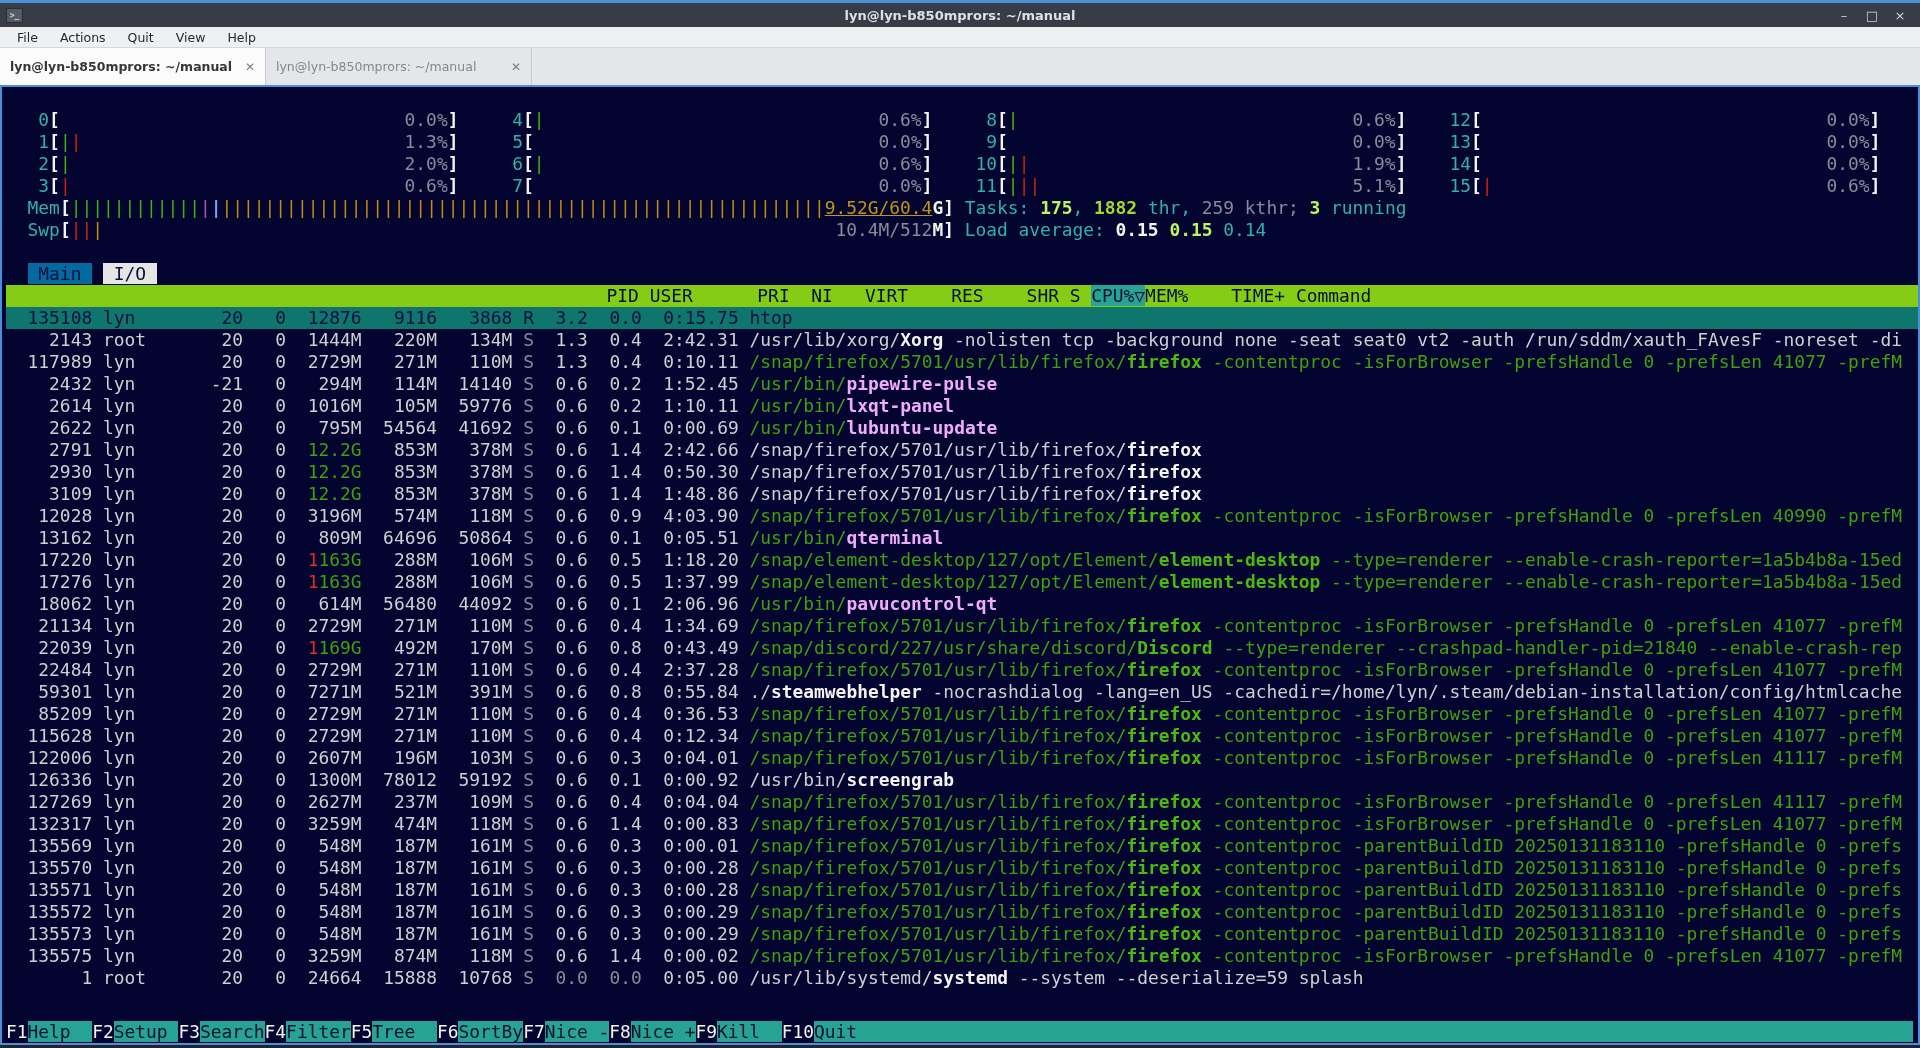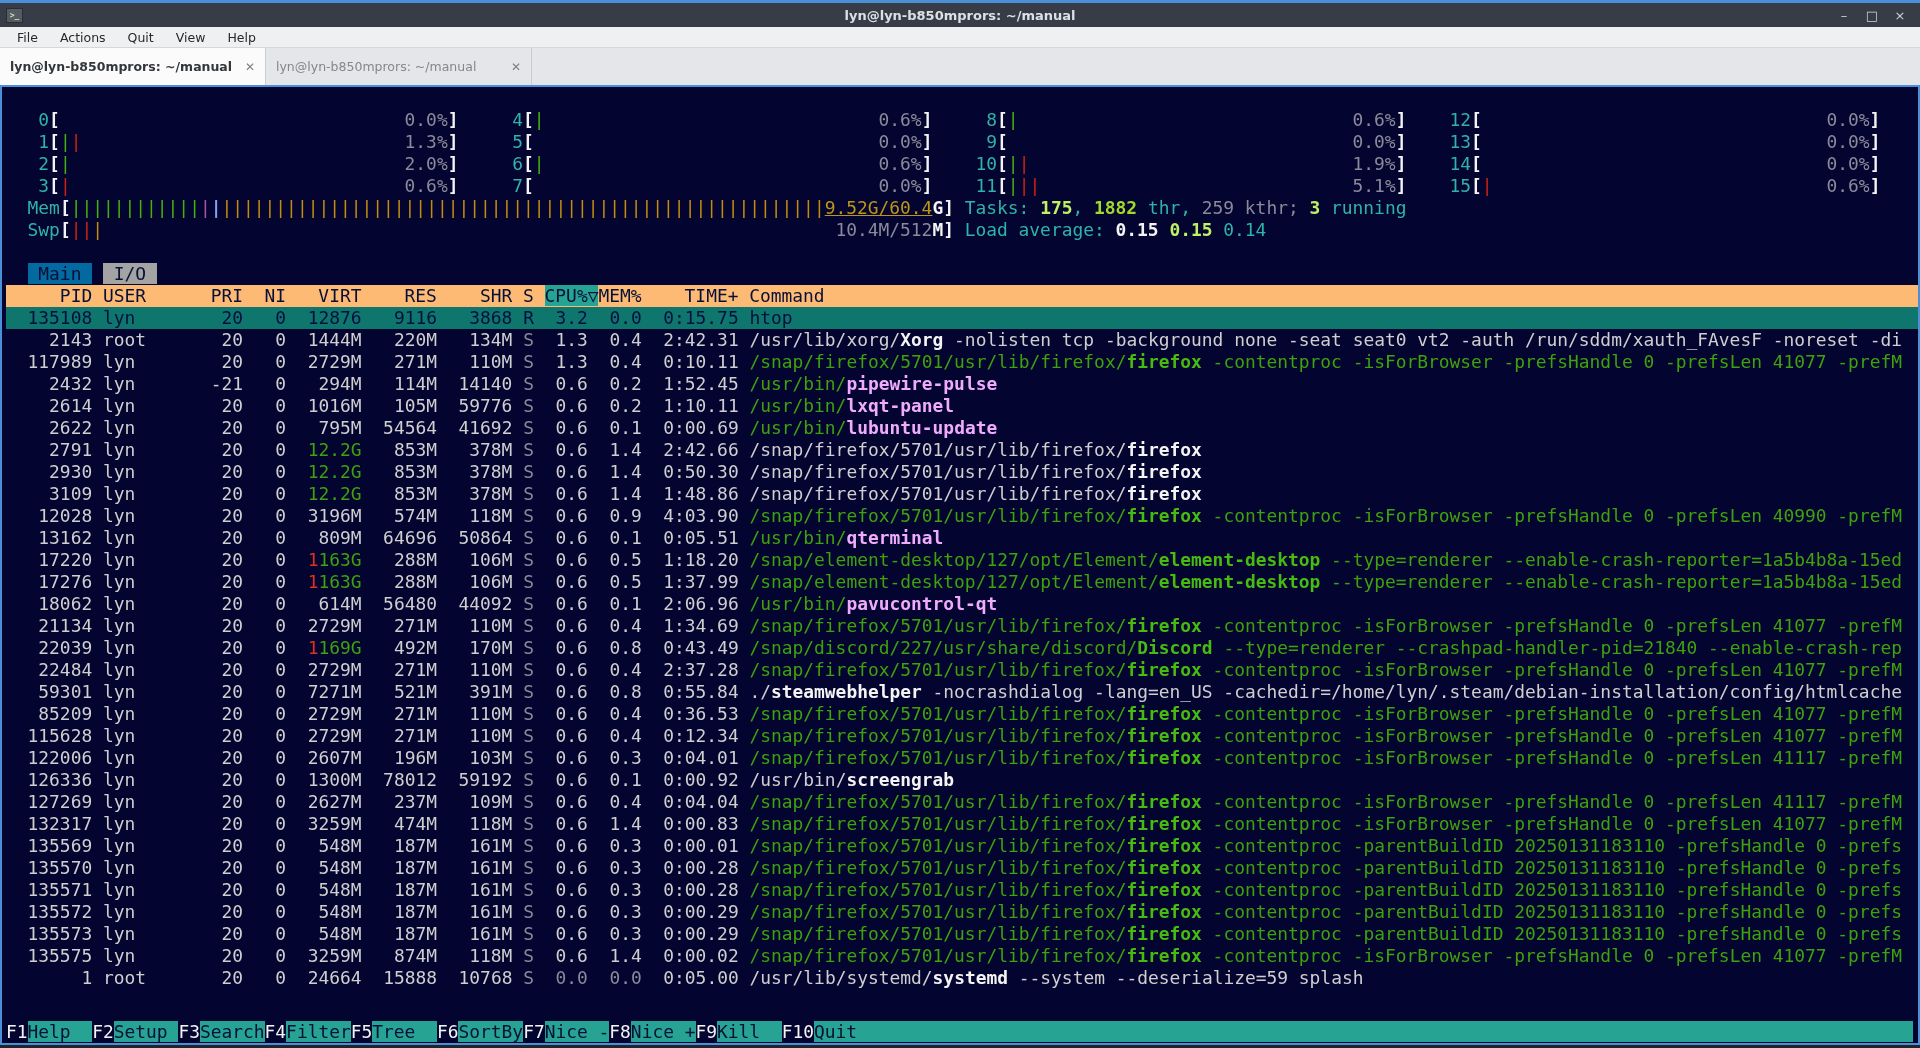--- a/index.html
+++ b/index.html
@@ -43,23 +43,23 @@
   .gray { color:#8a8a99; }
   .g { color:#3da20c; }
   .gb { color:#46bb10; font-weight:bold; }
   .y { color:#f0abfc; font-weight:bold; }
   .r { color:#e03020; }
   .memtxt { color:#bd9517;text-decoration:underline; }
   .tg { color:#45b10e; } .tr { color:#d0210e; } .ty { color:#c08d0e; }
   .tb { color:#82a3f5; font-weight:bold; } .tm { color:#a855a8; }
 
   .vtab-main { background:#0369a1; color:#071036; }
-  .vtab-io { background:#a3a3a3; color:#071036;text-align:center; }
+  .vtab-io { background:#e5e5e5; color:#071036;text-align:center; }
 
-  .hdr { background:#fdba74; }
+  .hdr { background:#84cc16;text-align:center; }
   .hdr span { color:#071036; }
   .hdr .sortcol { background:#27a394; }
 
   .sel { background:#0f766e; }
   .sel span { color:#04103c !important; font-weight:normal !important; }
 
   .fkline { margin-top:auto; }
   .fk { color:#f4f4f4; }
   .fl { background:#27a394; color:#071036; }
 </style>

